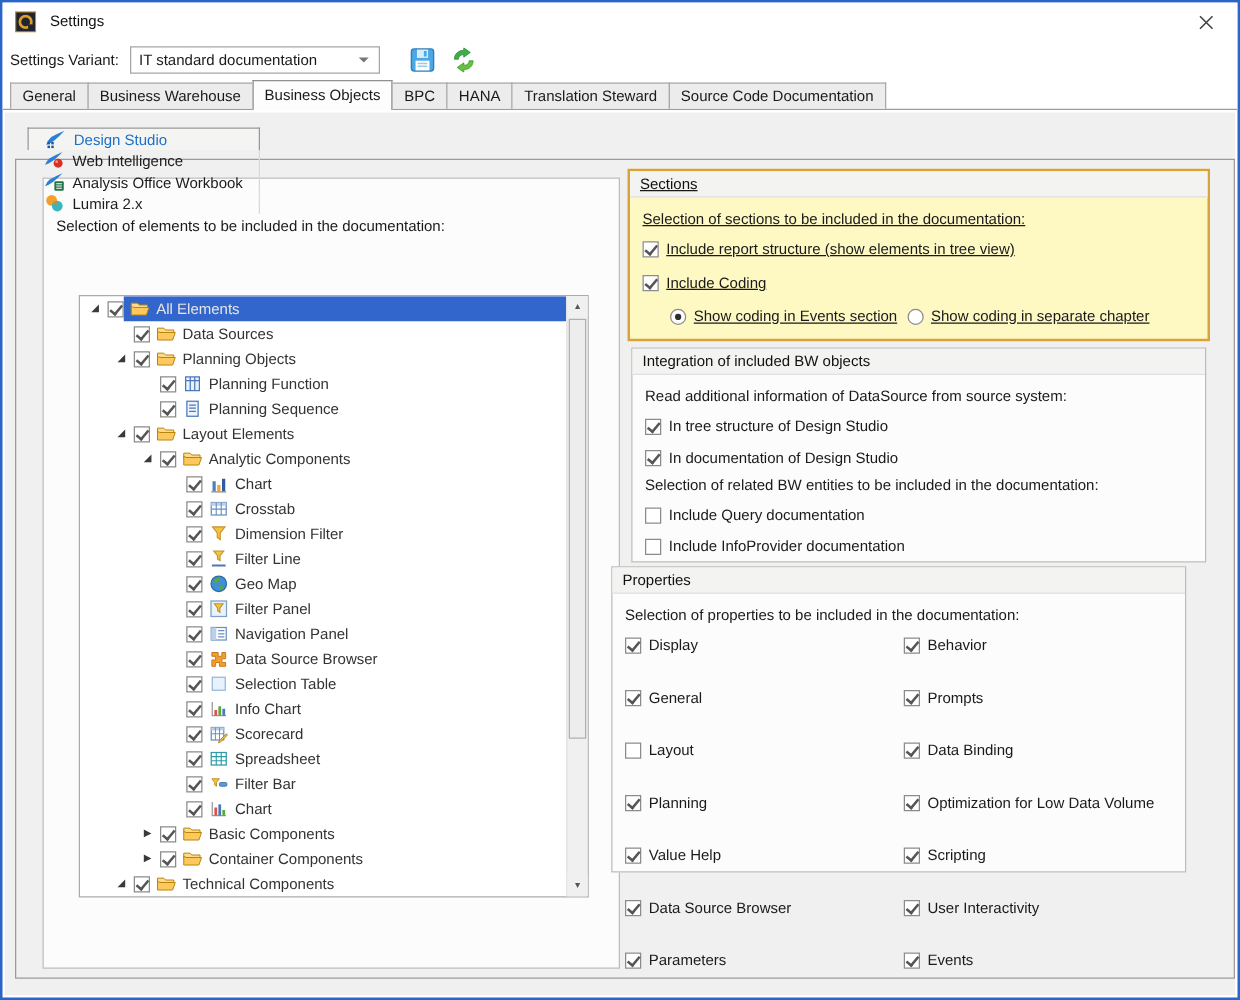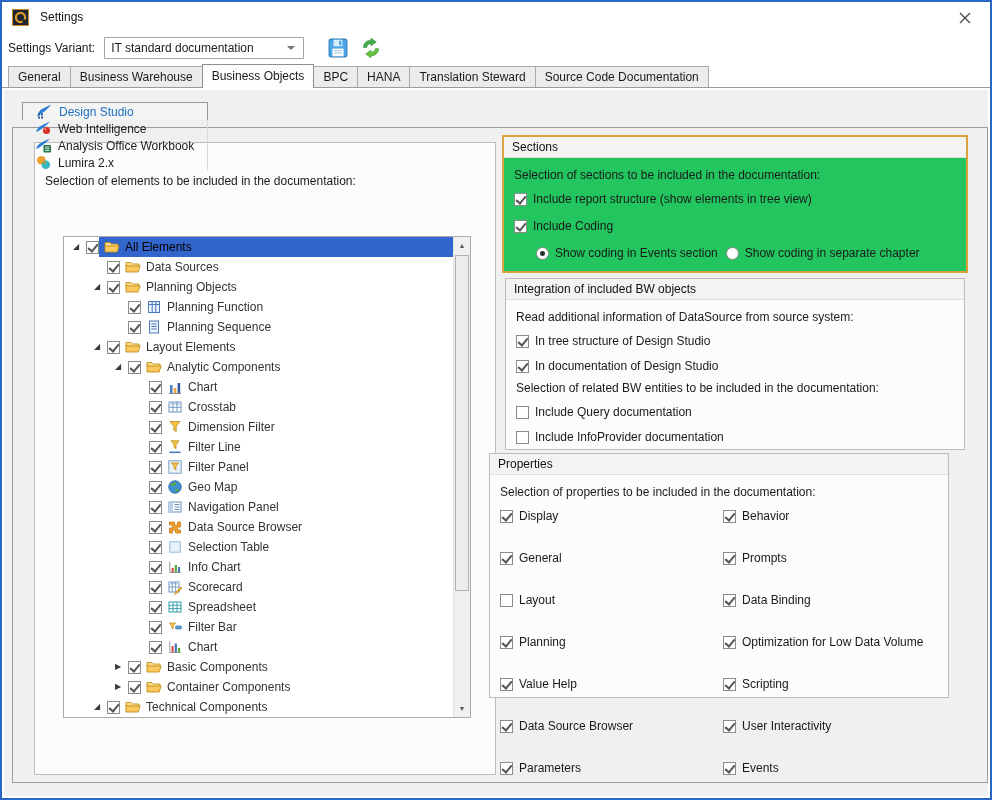--- a/index.html
+++ b/index.html
@@ -61,34 +61,34 @@
            border:1px solid #ababab; background:#fff;}
   .tree-rows{position:absolute; left:0; top:0; right:17px; bottom:0; overflow:hidden;}
   .tree-row{height:20px; display:flex; align-items:center; color:#333; white-space:nowrap;}
   .indent{flex:none;}
   .expander{width:16px; flex:none; text-align:center; font-size:8px; color:#3a3a3a; line-height:20px;}
   .cb{width:13px; height:13px; border:1px solid #8b8b8b; background:#fff; position:relative; flex:none;}
   .cb.checked::after{content:""; position:absolute; left:3px; top:0px; width:4px; height:8px;
        border-right:2px solid #555; border-bottom:2px solid #555; transform:rotate(40deg);}
   .tree-row .cb{margin-left:2px;}
   .tree-content{flex:1; height:20px; display:flex; align-items:center; padding-left:3px;}
-  .tree-content.selected{background:var(--sel-blue); color:#000000;}
+  .tree-content.selected{background:var(--sel-blue); color:#e5e5e5;}
   .tree-icon{width:16px; height:16px; margin:0 5px 0 2px; flex:none;}
   .tree-icon svg, .tab-icon svg{width:100%; height:100%; display:block;}
 
   .vscroll{position:absolute; right:0; top:0; width:17px; height:100%;
            background:#f0f0f0; border-left:1px solid #e2e2e2;}
   .scroll-btn{position:absolute; left:0; width:16px; height:17px; display:flex;
               align-items:center; justify-content:center; font-size:7px; color:#555; background:#f0f0f0;}
   .scroll-btn.up{top:0;} .scroll-btn.down{bottom:0;}
   .scroll-thumb{position:absolute; left:1px; top:18px; width:14px; height:336px;
                 background:#ededed; border:1px solid #b0b0b0;}
 
-  #sections-wrapper{left:489px; top:7px; width:466px; height:138px; background:#22c55e;
-                    border:2px solid var(--orange); position:absolute;}
+  #sections-wrapper{left:489px; top:7px; width:466px; height:138px; background:#fef9c3;
+                    border:2px solid var(--orange); position:absolute;text-decoration:underline;}
   #integration-panel{left:492px; top:150px; width:460px; height:172px;}
   #properties-panel{left:476px; top:325px; width:460px; height:245px;}
 
   .cb-row{display:flex; align-items:center; margin-bottom:13px;}
   .cb-row .cb{margin-right:6px;}
   .cb-row.tight{margin-bottom:11px;}
   .radio-row{display:flex; align-items:center; margin-left:22px; margin-top:2px;}
   .radio{width:13px; height:13px; border:1px solid #8a8a8a; border-radius:50%; background:#fff;
          position:relative; flex:none; margin-right:6px;}
   .radio.selected::after{content:""; position:absolute; left:3px; top:3px; width:5px; height:5px;
@@ -359,40 +359,40 @@
                   <span class="tree-label">Filter Line</span>
                 </span>
               </div>
               <div class="tree-row">
                 <span class="indent" style="width: 67px;"></span>
                 <span class="expander"></span>
                 <span class="cb checked"></span>
                 <span class="tree-content">
                   <span class="tree-icon">
                     <svg viewBox="0 0 16 16">
-                      <rect x="1.8" y="1.8" width="12.4" height="12.4" fill="#eaf2fa" stroke="#7aa0c8"></rect>
-                      <path d="M4.5 4h7l-2.6 3.3v3.6l-1.8-1.3V7.3z" fill="#f5c343" stroke="#c3922a" stroke-width="0.9"></path>
-                    </svg>
-                  </span>
-                  <span class="tree-label">Filter Panel</span>
-                </span>
-              </div>
-              <div class="tree-row">
-                <span class="indent" style="width: 67px;"></span>
-                <span class="expander"></span>
-                <span class="cb checked"></span>
-                <span class="tree-content">
-                  <span class="tree-icon">
-                    <svg viewBox="0 0 16 16">
                       <circle cx="8" cy="8" r="6.2" fill="#3e8fd4" stroke="#2c6da8"></circle>
                       <path d="M4 5c1.5-1.8 4-2 5-1s-1 2.5-2.5 3S3.5 6.5 4 5z" fill="#58a83c"></path>
                       <path d="M9 10c1.6-.6 3 .2 2.6 1.4-.4 1-2.4 1.4-3.2.6S8 10.4 9 10z" fill="#58a83c"></path>
                     </svg>
                   </span>
                   <span class="tree-label">Geo Map</span>
+                </span>
+              </div>
+              <div class="tree-row">
+                <span class="indent" style="width: 67px;"></span>
+                <span class="expander"></span>
+                <span class="cb checked"></span>
+                <span class="tree-content">
+                  <span class="tree-icon">
+                    <svg viewBox="0 0 16 16">
+                      <rect x="1.8" y="1.8" width="12.4" height="12.4" fill="#eaf2fa" stroke="#7aa0c8"></rect>
+                      <path d="M4.5 4h7l-2.6 3.3v3.6l-1.8-1.3V7.3z" fill="#f5c343" stroke="#c3922a" stroke-width="0.9"></path>
+                    </svg>
+                  </span>
+                  <span class="tree-label">Filter Panel</span>
                 </span>
               </div>
               <div class="tree-row">
                 <span class="indent" style="width: 67px;"></span>
                 <span class="expander"></span>
                 <span class="cb checked"></span>
                 <span class="tree-content">
                   <span class="tree-icon">
                     <svg viewBox="0 0 16 16">
                       <rect x="2" y="3" width="12" height="10" fill="#fff" stroke="#6a8fbf"></rect>

